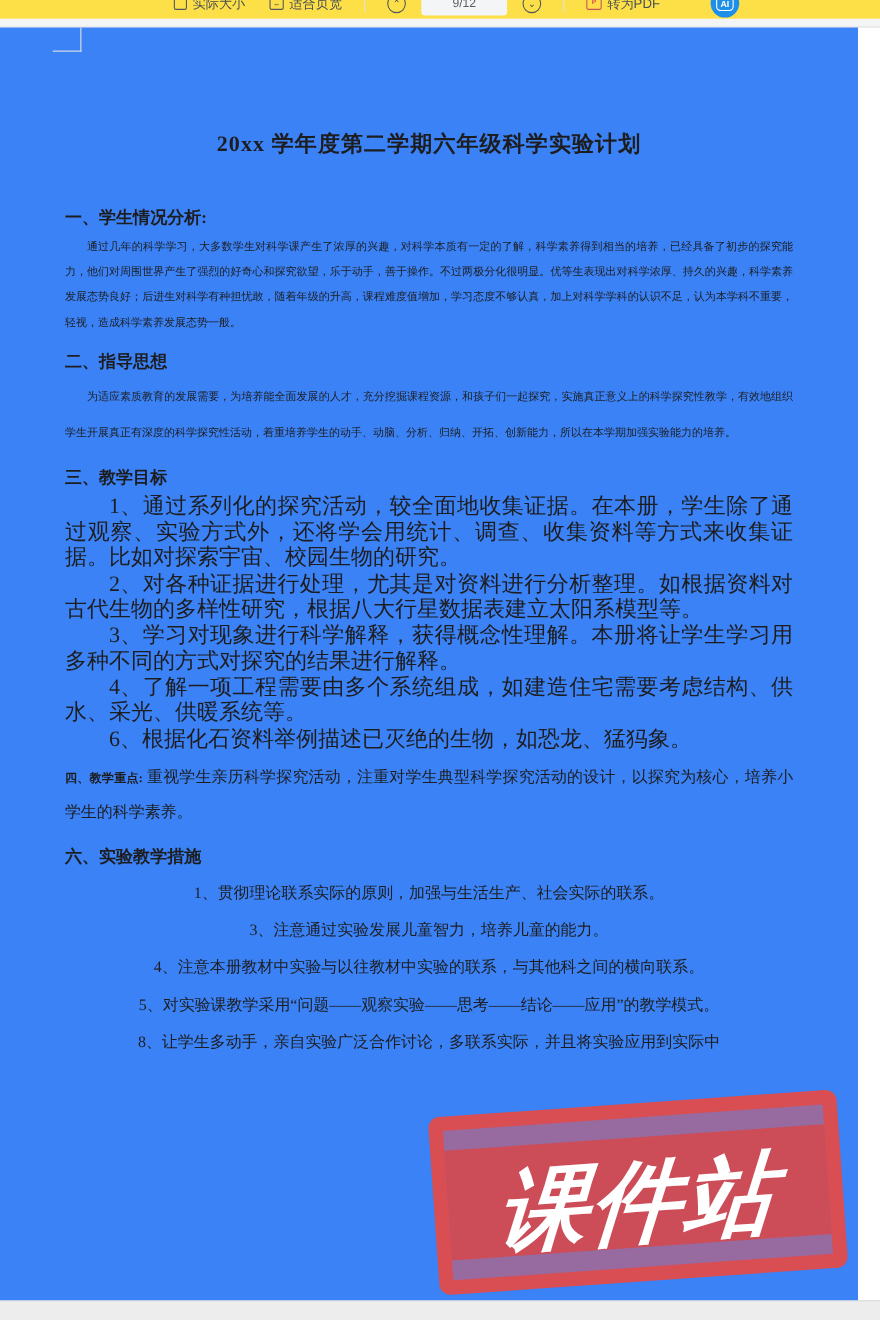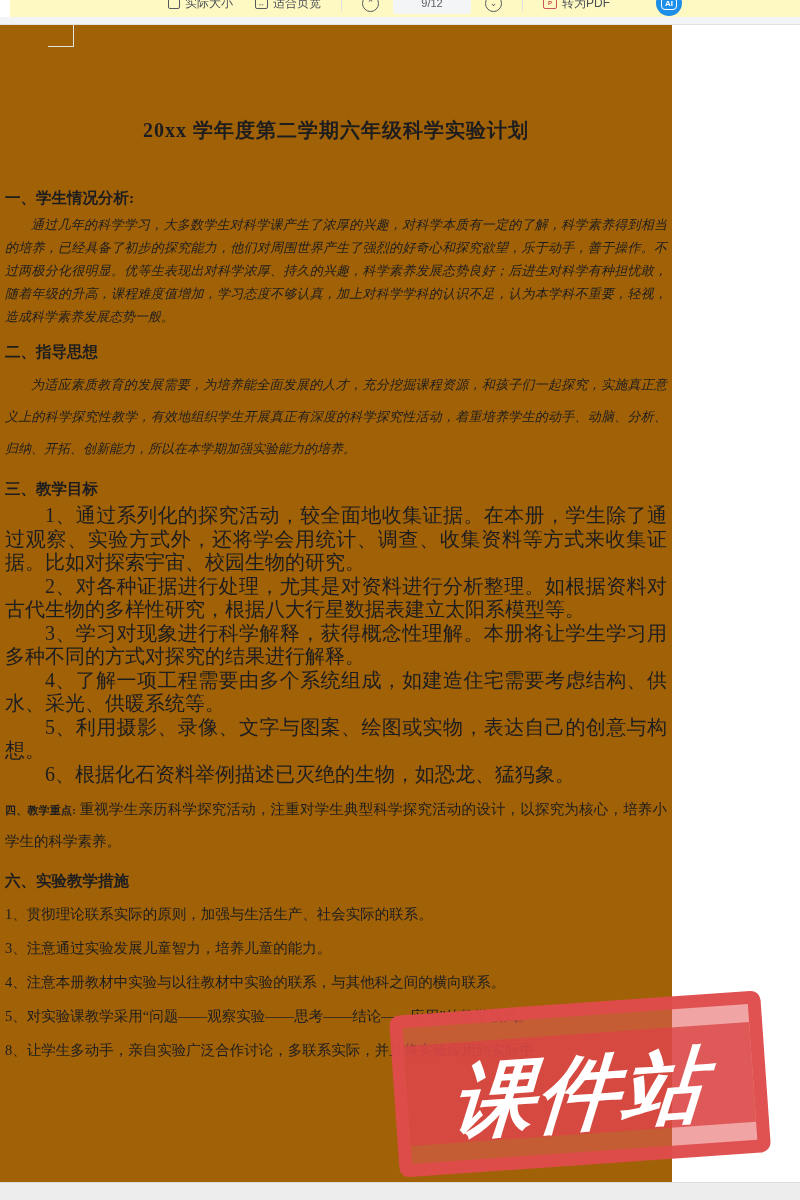--- a/index.html
+++ b/index.html
@@ -1,20 +1,20 @@
 <!DOCTYPE html>
 <html><head>
 <meta charset="utf-8">
 <style>
   * { margin:0; padding:0; box-sizing:border-box; }
   html,body { width:800px; height:1200px; overflow:hidden; background:#fff;
               font-family:"Liberation Sans", sans-serif; }
 
   
-  .viewer-toolbar { height:17px; overflow:hidden; background:#fef9c3; position:relative;margin-left:10px; }
+  .viewer-toolbar { height:17px; overflow:hidden; background:#fde047; position:relative; }
   .toolbar-row { display:flex; align-items:center; height:34px; margin-top:-14px; padding-left:158px; }
   .tb-item { display:flex; align-items:center; gap:5px; font-size:12px; color:#4a4f54; cursor:pointer; }
   .tb-item + .tb-item { margin-left:22px; }
   .tb-sep { width:1px; height:15px; background:#e0e0e0; margin:0 20px; }
   .ico-sq { width:12px; height:12px; border:1.4px solid #55595e; border-radius:2px; display:inline-block; }
   .ico-fit { width:13px; height:11px; border:1.4px solid #55595e; border-radius:2px; display:flex;
              align-items:center; justify-content:center; font-size:7px; color:#55595e; }
   .circle-btn { width:17px; height:17px; border:1.4px solid #55595e; border-radius:50%;
                 display:flex; align-items:center; justify-content:center;
                 font-size:9px; color:#55595e; cursor:pointer; }
@@ -24,35 +24,35 @@
   .pdf-badge { width:14px; height:12px; border:1.2px solid #c9555a; border-radius:2px;
                color:#d84f4f; font-size:6px; font-weight:bold;
                display:flex; align-items:center; justify-content:center; }
   .ai-btn { width:26px; height:26px; border-radius:50%; margin-left:46px;
             display:flex; align-items:center; justify-content:center; cursor:pointer; }
   .ai-inner { border:1.5px solid #fff; border-radius:4px; padding:1px 3px;
               color:#fff; font-size:8px; font-weight:bold; }
   .toolbar-gap { height:8px; background:#f3f4f6; border-bottom:1px solid #e2e2e2; }
 
   
-  .page-area { position:relative; width:672px; height:1157px; background:#a16207;
+  .page-area { position:relative; width:780px; height:1157px; background:#3b82f6;
                font-family:"Liberation Serif","DejaVu Serif",serif; color:#1d1d1f; }
   .prev-page-corner { position:absolute; left:48px; top:0; width:26px; height:22px;
                       border-right:1px solid #e3e3e3; border-bottom:1px solid #e3e3e3; }
   .doc { width:662px; margin:0 auto; padding-top:92px; }
   .doc-title { text-align:center; font-size:20px; font-weight:600; letter-spacing:1px; }
   .sec-head { font-size:15.5px; font-weight:bold; margin-top:14px; }
   .h1-head { margin-top:44px; }
-  .body-p { font-size:13px; line-height:23px; text-indent:2em; margin-top:4px; text-align:justify;font-style:italic; }
+  .body-p { font-size:10px; line-height:23px; text-indent:2em; margin-top:4px; text-align:justify; }
   .wide-p { line-height:32px; margin-top:6px; }
   .goal-p { font-size:20px; line-height:23.5px; text-indent:2em; margin:0; text-align:justify; }
   .goals { margin-top:4px; }
   .inline-sec { font-size:14.5px; line-height:31px; margin-top:8px; text-align:justify; }
   .inline-sec b { font-size:11px; }
-  .measures { margin-top:10px; }
+  .measures { margin-top:10px;text-align:center; }
   .measure-p { font-size:14.5px; line-height:24px; margin-bottom:10px; }
 
   
   .stamp { position:absolute; left:394px; top:978px; width:372px; height:162px;
            transform:rotate(-4deg); border:13px solid rgba(222,75,75,0.92);
            border-radius:10px; background:rgba(228,90,90,0.55);
            display:flex; align-items:center; justify-content:center; }
   .stamp-band { background:rgba(219,68,68,0.78); width:102%; height:100px;
                 display:flex; align-items:center; justify-content:center; }
   .stamp-text { color:#fff; font-weight:800; font-style:italic; font-size:82px;
@@ -108,21 +108,20 @@
 
     <div class="sec-head">二、指导思想</div>
     <p class="body-p wide-p">为适应素质教育的发展需要，为培养能全面发展的人才，充分挖掘课程资源，和孩子们一起探究，实施真正意义上的科学探究性教学，有效地组织学生开展真正有深度的科学探究性活动，着重培养学生的动手、动脑、分析、归纳、开拓、创新能力，所以在本学期加强实验能力的培养。</p>
 
     <div class="sec-head">三、教学目标</div>
     <div class="goals">
       <p class="goal-p">1、通过系列化的探究活动，较全面地收集证据。在本册，学生除了通过观察、实验方式外，还将学会用统计、调查、收集资料等方式来收集证据。比如对探索宇宙、校园生物的研究。</p>
       <p class="goal-p">2、对各种证据进行处理，尤其是对资料进行分析整理。如根据资料对古代生物的多样性研究，根据八大行星数据表建立太阳系模型等。</p>
       <p class="goal-p">3、学习对现象进行科学解释，获得概念性理解。本册将让学生学习用多种不同的方式对探究的结果进行解释。</p>
       <p class="goal-p">4、了解一项工程需要由多个系统组成，如建造住宅需要考虑结构、供水、采光、供暖系统等。</p>
-      <p class="goal-p">5、利用摄影、录像、文字与图案、绘图或实物，表达自己的创意与构想。</p>
       <p class="goal-p">6、根据化石资料举例描述已灭绝的生物，如恐龙、猛犸象。</p>
     </div>
 
     <p class="inline-sec"><b>四、教学重点:</b><span> 重视学生亲历科学探究活动，注重对学生典型科学探究活动的设计，以探究为核心，培养小学生的科学素养。</span></p>
 
 
     <div class="sec-head">六、实验教学措施</div>
     <div class="measures">
       <p class="measure-p">1、贯彻理论联系实际的原则，加强与生活生产、社会实际的联系。</p>
       <p class="measure-p">3、注意通过实验发展儿童智力，培养儿童的能力。</p>

